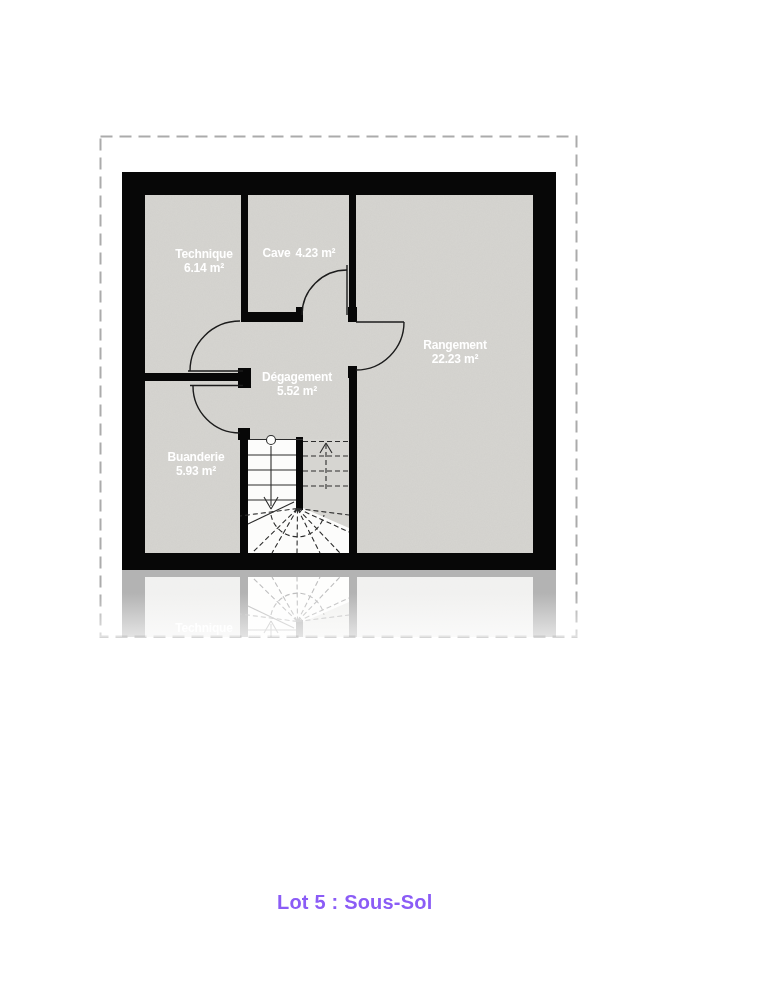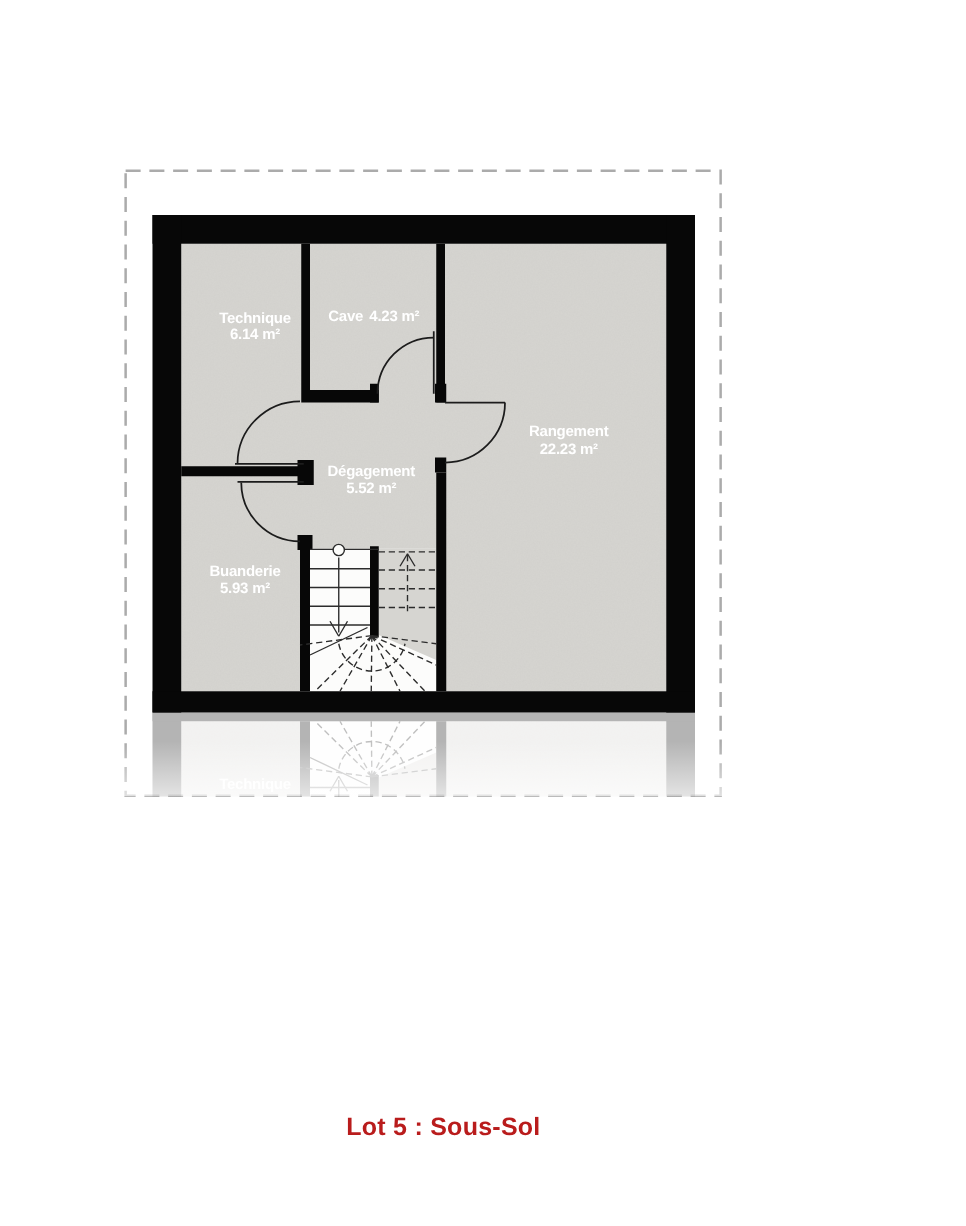--- a/index.html
+++ b/index.html
@@ -8,21 +8,21 @@
   #page { position: absolute; inset: 0; }
   #plan-svg { position: absolute; left: 0; top: 0; }
   .lbl { font: bold 12px "Liberation Sans", sans-serif; fill: #ffffff; letter-spacing: -0.2px; }
   .stair-solid { stroke: #2c2c2c; stroke-width: 1.1; fill: none; }
   .stair-dash  { stroke: #2c2c2c; stroke-width: 1.1; fill: none; stroke-dasharray: 5 3; }
   .door { stroke: #1c1c1c; stroke-width: 1.4; fill: none; }
   .wall { fill: #070707; }
   #plan-title {
     position: absolute; left: 277px; top: 891px;
     font: bold 20px "Liberation Sans", sans-serif;
-    color: #b91c1c; letter-spacing: 0.2px; white-space: nowrap;
+    color: #8b5cf6; letter-spacing: 0.2px; white-space: nowrap;
   }
 </style>
 </head>
 <body>
 
 <div id="page">
 
   <svg id="plan-svg" width="773" height="700" viewBox="0 0 773 700" xmlns="http://www.w3.org/2000/svg">
 
     <defs>

